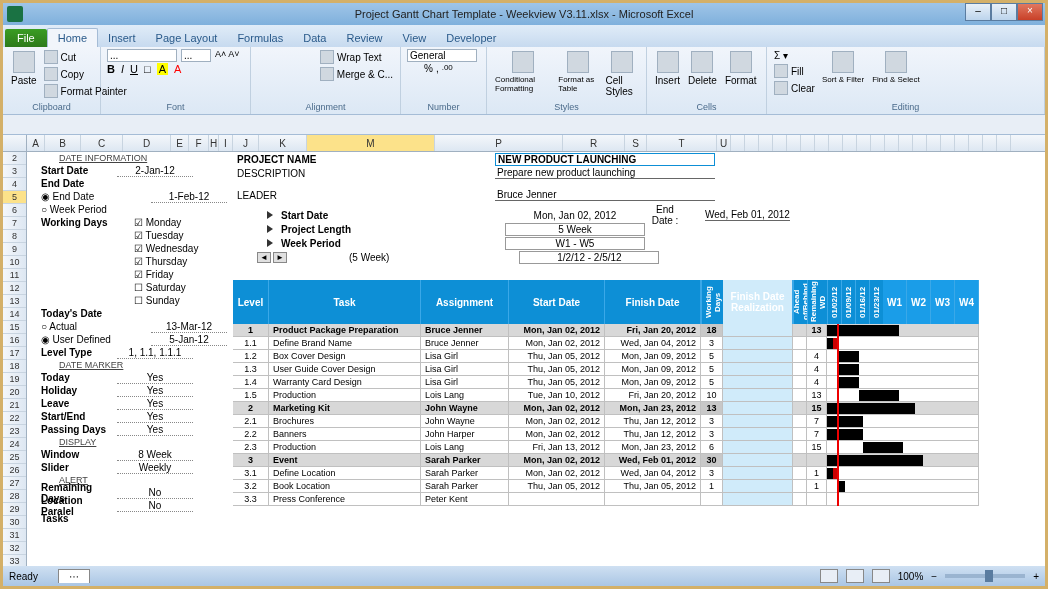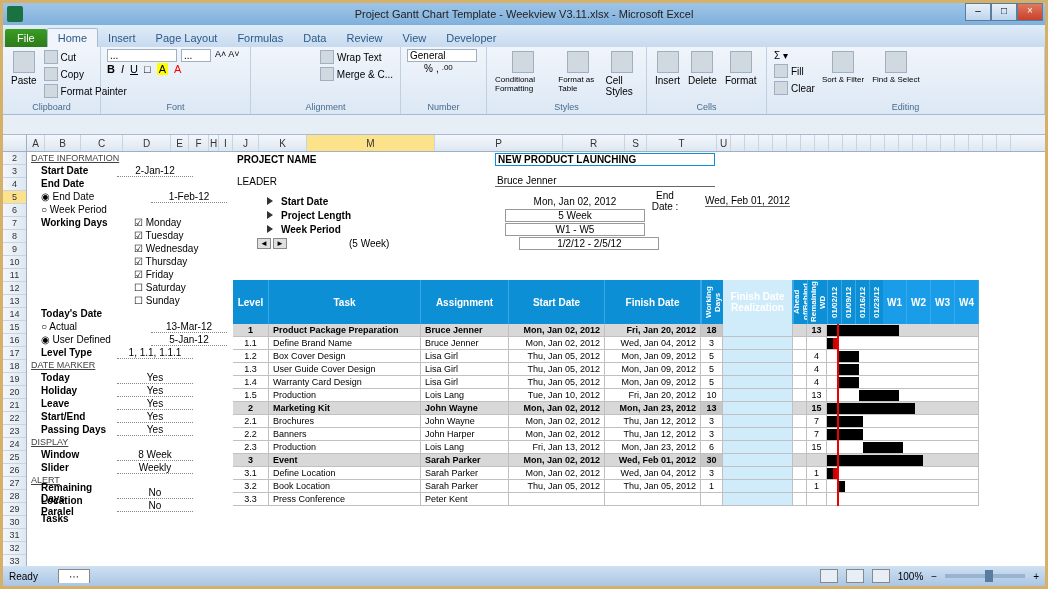--- a/index.html
+++ b/index.html
@@ -36,21 +36,21 @@
 .col-headers .ch.sel { background: #fce28a; }
 
 .sheet-area { display: flex; height: 418px; overflow: hidden; }
 .row-headers { width: 24px; background: linear-gradient(90deg,#f4f7fb,#dde7f2); border-right: 1px solid #a0b0c0; }
 .row-headers .rh { height: 13px; border-bottom: 1px solid #c8d4e0; text-align: center; font-size: 9px; color: #333; line-height: 13px; }
 .row-headers .rh.sel { background: #fce28a; }
 
 .cells { flex: 1; position: relative; background: #fff; font-size: 10px; }
 
 .left-panel { position: absolute; left: 4px; top: 0; width: 196px; }
-.section-hdr { font-size: 9px; color: #444; text-decoration: underline; padding: 1px 0; }
+.section-hdr { font-size: 9px; color: #444; text-decoration: underline; padding: 1px 0; margin-left: 28px; }
 .info-row { display: flex; height: 13px; align-items: center; }
 .info-row .lbl { width: 86px; padding-left: 10px; font-size: 10px; }
 .info-row .val { width: 76px; border-bottom: 1px dotted #888; text-align: center; font-size: 10px; }
 .info-row .radio { font-size: 10px; padding-left: 10px; }
 .info-row .chk { font-size: 10px; margin-left: 17px; }
 
 .main-panel { position: absolute; left: 210px; top: 0; }
 .proj-row { display: flex; height: 14px; align-items: center; }
 .proj-row .plabel { width: 108px; font-size: 10px; font-weight: bold; }
 .proj-row .pfield { width: 220px; border-bottom: 1px solid #666; padding-left: 2px; font-size: 10px; }
@@ -442,20 +442,25 @@
           <div class="lbl" style="font-weight:bold">Tasks</div>
         </div>
     </div>
 
     <div class="main-panel">
       <div class="proj-row">
           <div class="plabel">PROJECT NAME</div>
           <div style="width:150px"></div>
           <div class="pfield" style="border:1px solid #0d8fd6;font-weight:bold">NEW PRODUCT LAUNCHING</div>
         </div>
+      <div class="proj-row">
+          <div class="plabel" style="font-weight:normal">DESCRIPTION</div>
+          <div style="width:150px"></div>
+          <div class="pfield">Prepare new product launching</div>
+        </div>
       <div class="proj-row" style="height:8px"></div>
       <div class="proj-row">
           <div class="plabel" style="font-weight:normal">LEADER</div>
           <div style="width:150px"></div>
           <div class="pfield">Bruce Jenner</div>
         </div>
       <div class="proj-row" style="height:6px"></div>
       <div class="proj-row">
           <div style="width:30px"></div>
           <div class="play"></div>

